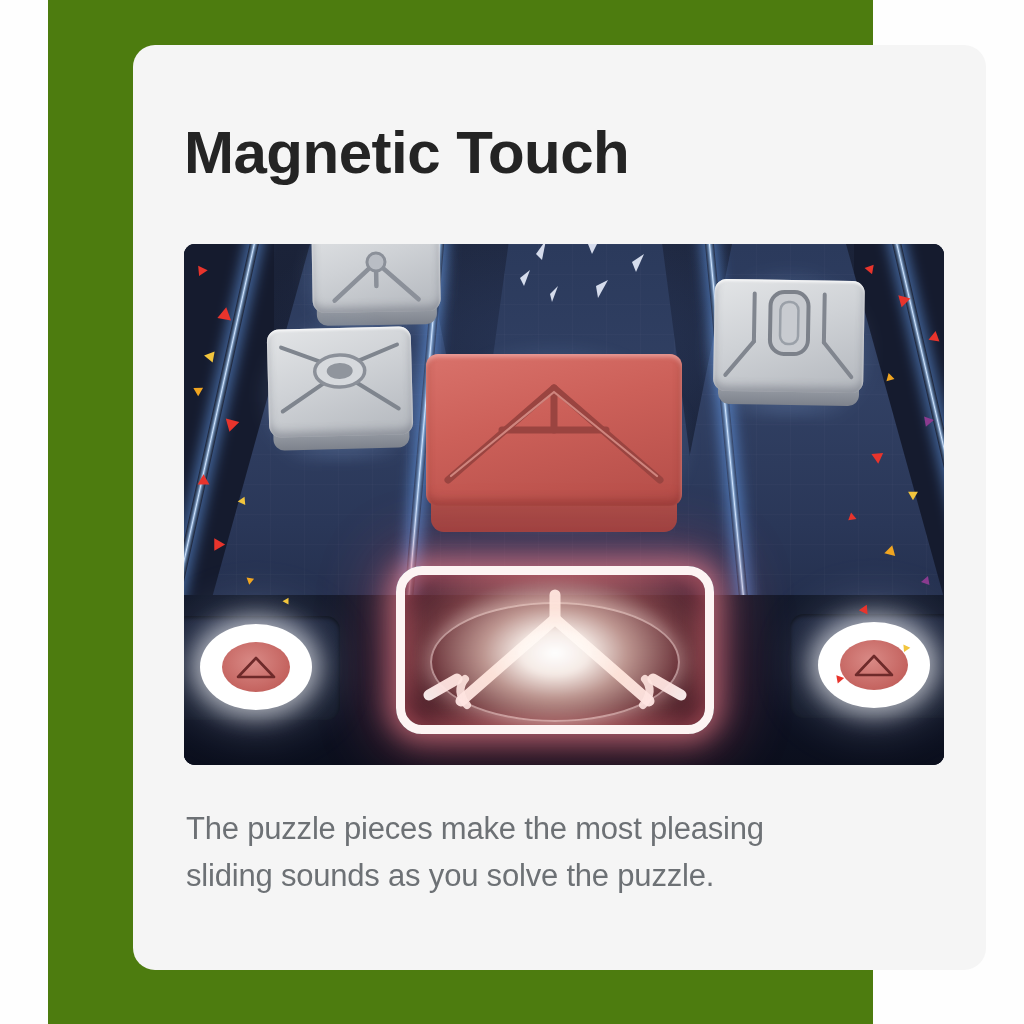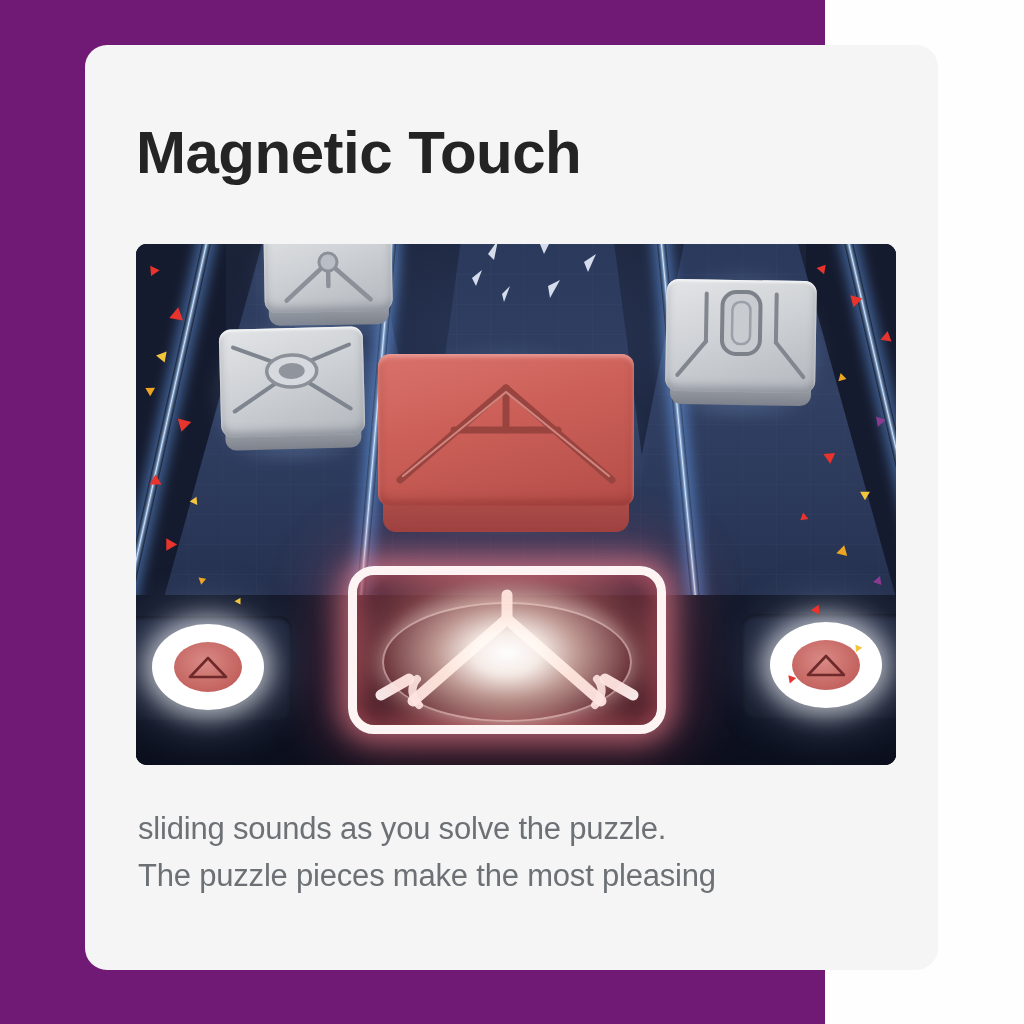--- a/index.html
+++ b/index.html
@@ -9,21 +9,22 @@
     height: 1024px;
     background: #fefefe;
     font-family: "Liberation Sans", sans-serif;
     overflow: hidden;
   }
 
   .page {
     position: relative;
     width: 825px;
     height: 1024px;
-    background: #701a75;
+    background: #4d7c0f;
+    margin-left: 48px;
   }
 
   
   .card {
     position: absolute;
     left: 85px;
     top: 45px;
     width: 853px;
     height: 925px;
     background: #f5f5f5;
@@ -446,18 +447,18 @@
             <div class="conf" style="left: 736px; top: 332px; border-bottom-color: rgb(138, 59, 143); transform: rotate(140deg) scale(0.65);"></div>
             <div class="conf" style="left: 672px; top: 360px; border-bottom-color: rgb(232, 52, 44); transform: rotate(265deg) scale(0.7);"></div>
             <div class="conf" style="left: 716px; top: 398px; border-bottom-color: rgb(242, 197, 61); transform: rotate(85deg) scale(0.55);"></div>
             <div class="conf" style="left: 648px; top: 430px; border-bottom-color: rgb(232, 52, 44); transform: rotate(200deg) scale(0.6);"></div>
           </div>
 
       </div>
     </div>
 
     <div class="caption">
+      <span>The puzzle pieces make the most pleasing</span>
       <span>sliding sounds as you solve the puzzle.</span>
-      <span>The puzzle pieces make the most pleasing</span>
     </div>
 
   </div>
 </div>
 
 </body></html>

